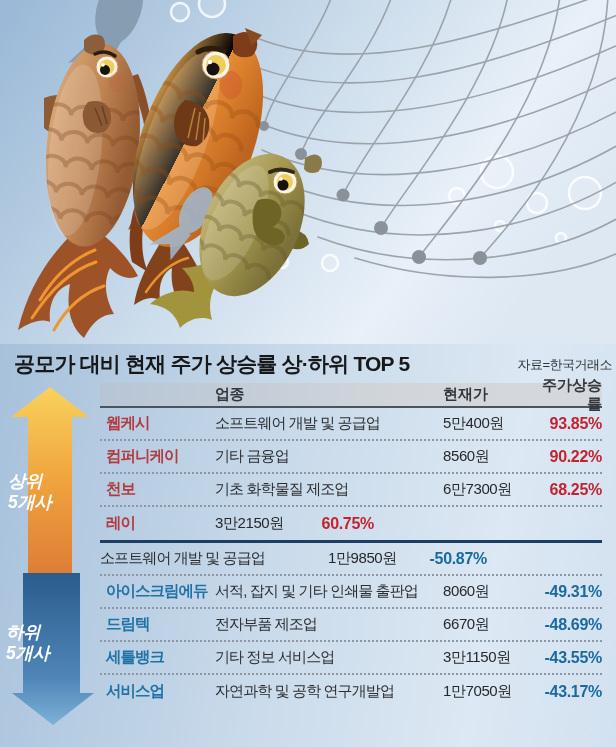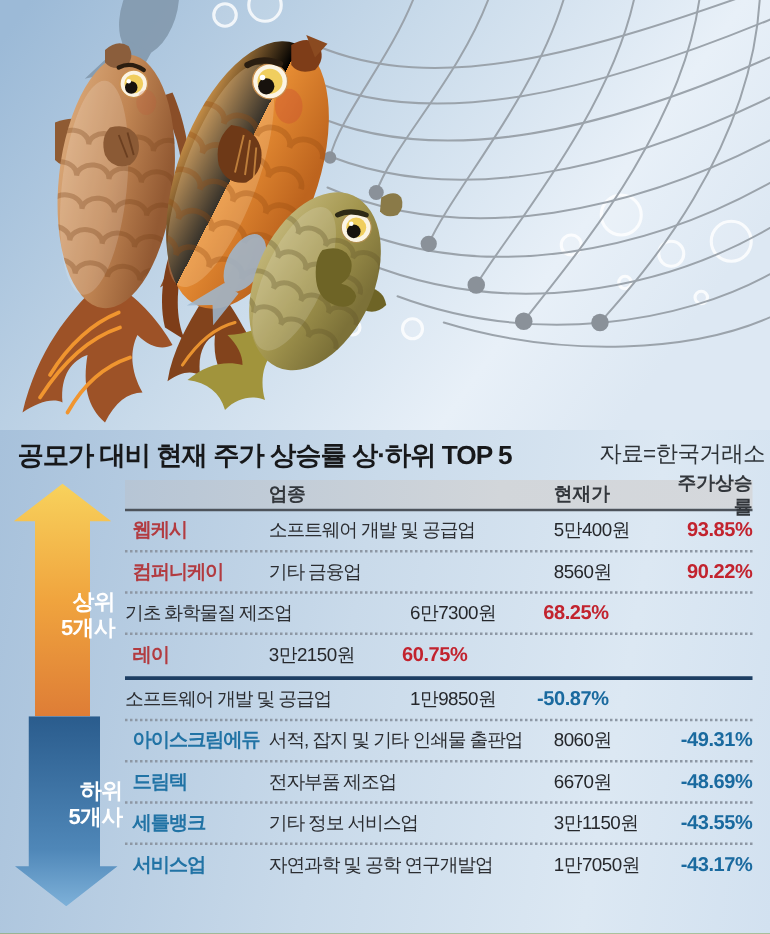--- a/index.html
+++ b/index.html
@@ -7,21 +7,21 @@
   body { font-family:"Liberation Sans","DejaVu Sans",sans-serif; }
   .stage { position:relative; width:616px; height:747px; overflow:hidden; background:#4d7c0f; }
   .illu { position:absolute; top:0; left:0; display:block; }
 
   .info { position:absolute; top:344px; left:0; width:616px; height:403px;
           background:linear-gradient(100deg,#a7c1db 0%,#c9daea 45%,#dce8f3 78%,#d2e1f0 100%); }
 
   .title-row { display:flex; justify-content:space-between; align-items:flex-end;
                margin:0 4px 0 14px; padding-top:7px; }
   .title { font-size:21px; font-weight:800; color:#17181a; letter-spacing:-0.8px; line-height:25px; }
-  .source { font-size:18px; color:#2e3338; letter-spacing:-0.5px; padding-bottom:2px; }
+  .source { font-size:13px; color:#2e3338; letter-spacing:-0.5px; padding-bottom:2px; }
 
   .tbl { margin:7px 1px 0 100px; width:502px; }
   .thead { display:flex; align-items:center; height:25px;
            background:linear-gradient(90deg,#b6c5d5,#d2d6da 60%,#d5d8dc);
            border-bottom:2px solid #4d535b; font-weight:700; font-size:15px; color:#33373c; }
   .cn { width:115px; }
   .ci { width:228px; }
   .cp { width:86px; }
   .cc { width:73px; text-align:right; }
   .thead .ci { letter-spacing:-0.5px; }
@@ -34,22 +34,22 @@
   .trow .ci { color:#2b2d31; letter-spacing:-0.9px; }
   .trow .cp { color:#26282c; letter-spacing:-0.4px; }
   .trow .cc { font-weight:700; font-size:16px; letter-spacing:-0.3px; }
   .trow.top .cc { color:#c2232e; }
   .trow.bot .cc { color:#1a6a9f;text-align:right; }
   .divider { height:3px; background:#1d3e63; }
 
   .arrow { position:absolute; display:block; }
   .arrow.up { left:8px; top:41px; }
   .arrow.down { left:6px; top:229px; }
-  .grp { position:absolute; text-align:right; color:#fff; font-weight:700;
-         font-size:17.5px; line-height:21px; white-space:pre-line; letter-spacing:-0.5px; }
+  .grp { position:absolute; text-align:left; color:#fff; font-weight:700;
+         font-size:17.5px; line-height:21px; white-space:pre-line; letter-spacing:-0.5px;font-style:italic; }
   .grp.up { left:8px; top:127px; width:84px; }
   .grp.down { left:6px; top:278px; width:92px; }
 </style>
 </head>
 <body>
 
 <div class="stage">
 
   <svg class="illu" width="616" height="344" viewBox="0 0 616 344">
     <defs>
@@ -248,20 +248,21 @@
         <span class="cp">5만400원</span>
         <span class="cc">93.85%</span>
       </div>
       <div class="trow top">
         <span class="cn">컴퍼니케이</span>
         <span class="ci">기타 금융업</span>
         <span class="cp">8560원</span>
         <span class="cc">90.22%</span>
       </div>
       <div class="trow top">
+        <span class="cn">천보</span>
         <span class="ci">기초 화학물질 제조업</span>
         <span class="cp">6만7300원</span>
         <span class="cc">68.25%</span>
       </div>
       <div class="trow top nodot">
         <span class="cn">레이</span>
         <span class="cp">3만2150원</span>
         <span class="cc">60.75%</span>
       </div>
 

